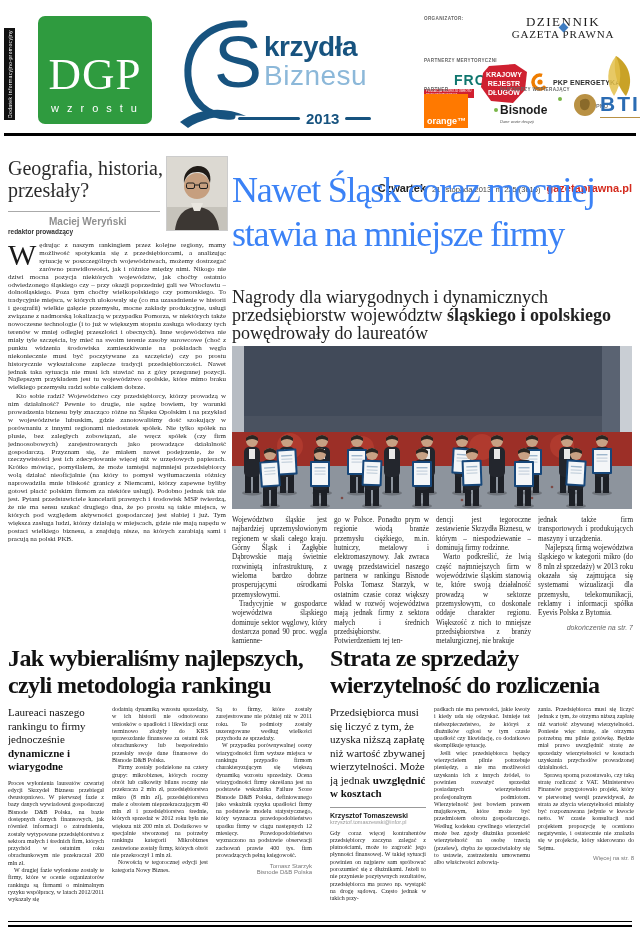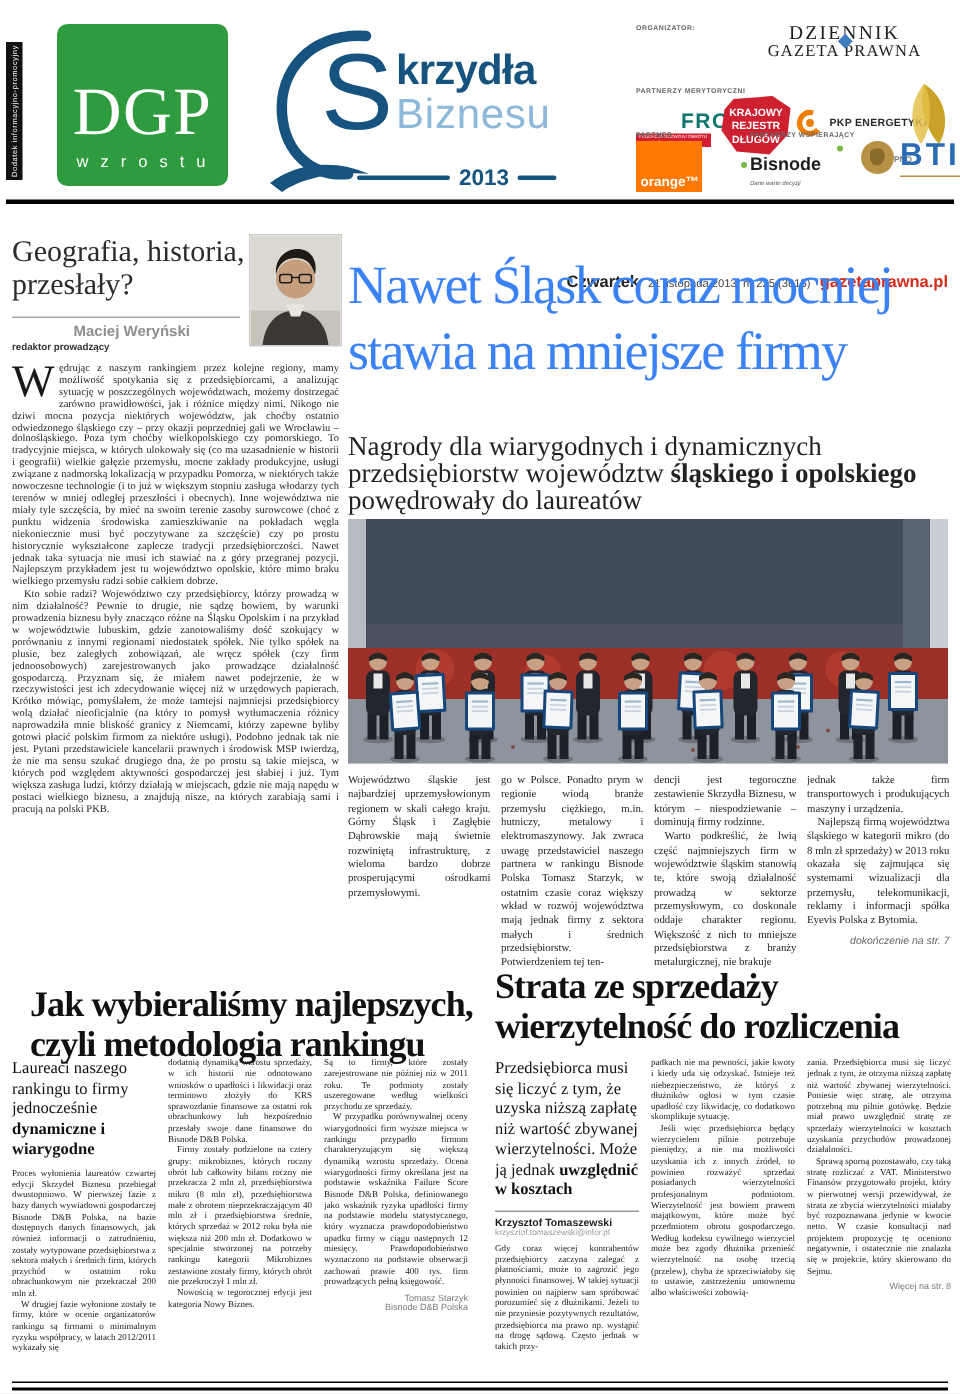--- a/index.html
+++ b/index.html
@@ -309,35 +309,36 @@
     <use href="#cert" x="88" y="128"></use>
     <use href="#cert" x="140" y="127" transform="rotate(2 140 127)"></use>
     <use href="#cert" x="190" y="128"></use>
     <use href="#cert" x="240" y="127" transform="rotate(-2 240 127)"></use>
     <use href="#cert" x="292" y="128"></use>
     <use href="#cert" x="344" y="127" transform="rotate(3 344 127)"></use>
   </svg>
 
   <div class="mcol c1">
     <p>Województwo śląskie jest najbardziej uprzemysłowionym regionem w skali całego kraju. Górny Śląsk i Zagłębie Dąbrowskie mają świetnie rozwiniętą infrastrukturę, z wieloma bardzo dobrze prosperującymi ośrodkami przemysłowymi.</p>
+    <p>Tradycyjnie w gospodarce województwa śląskiego dominuje sektor węglowy, który dostarcza ponad 90 proc. węgla kamienne-</p>
   </div>
   <div class="mcol c2">
     <p>go w Polsce. Ponadto prym w regionie wiodą branże przemysłu ciężkiego, m.in. hutniczy, metalowy i elektromaszynowy. Jak zwraca uwagę przedstawiciel naszego partnera w rankingu Bisnode Polska Tomasz Starzyk, w ostatnim czasie coraz większy wkład w rozwój województwa mają jednak firmy z sektora małych i średnich przedsiębiorstw. Potwierdzeniem tej ten-</p>
   </div>
   <div class="mcol c3">
     <p>dencji jest tegoroczne zestawienie Skrzydła Biznesu, w którym – niespodziewanie – dominują firmy rodzinne.</p>
     <p>Warto podkreślić, że lwią część najmniejszych firm w województwie śląskim stanowią te, które swoją działalność prowadzą w sektorze przemysłowym, co doskonale oddaje charakter regionu. Większość z nich to mniejsze przedsiębiorstwa z branży metalurgicznej, nie brakuje</p>
   </div>
   <div class="mcol c4">
     <p>jednak także firm transportowych i produkujących maszyny i urządzenia.</p>
     <p>Najlepszą firmą województwa śląskiego w kategorii mikro (do 8 mln zł sprzedaży) w 2013 roku okazała się zajmująca się systemami wizualizacji dla przemysłu, telekomunikacji, reklamy i informacji spółka Eyevis Polska z Bytomia.</p>
     <div class="cont-note">dokończenie na str. 7</div>
   </div>
 
-  <h2 class="sec-hl meth-hl" style="margin:12px;">
+  <h2 class="sec-hl meth-hl" style="margin:0;">
     <span>Jak wybieraliśmy najlepszych,</span>
     <span>czyli metodologia rankingu</span>
   </h2>
 
   <div class="bcol m1">
     <div class="intro">
       <span>Laureaci naszego rankingu to firmy jednocześnie</span>
       <b>dynamiczne i wiarygodne</b>
     </div>
     <p>Proces wyłonienia laureatów czwartej edycji Skrzydeł Biznesu przebiegał dwustopniowo. W pierwszej fazie z bazy danych wywiadowni gospodarczej Bisnode D&amp;B Polska, na bazie dostępnych danych finansowych, jak również informacji o zatrudnieniu, zostały wytypowane przedsiębiorstwa z sektora małych i średnich firm, których przychód w ostatnim roku obrachunkowym nie przekraczał 200 mln zł.</p>

